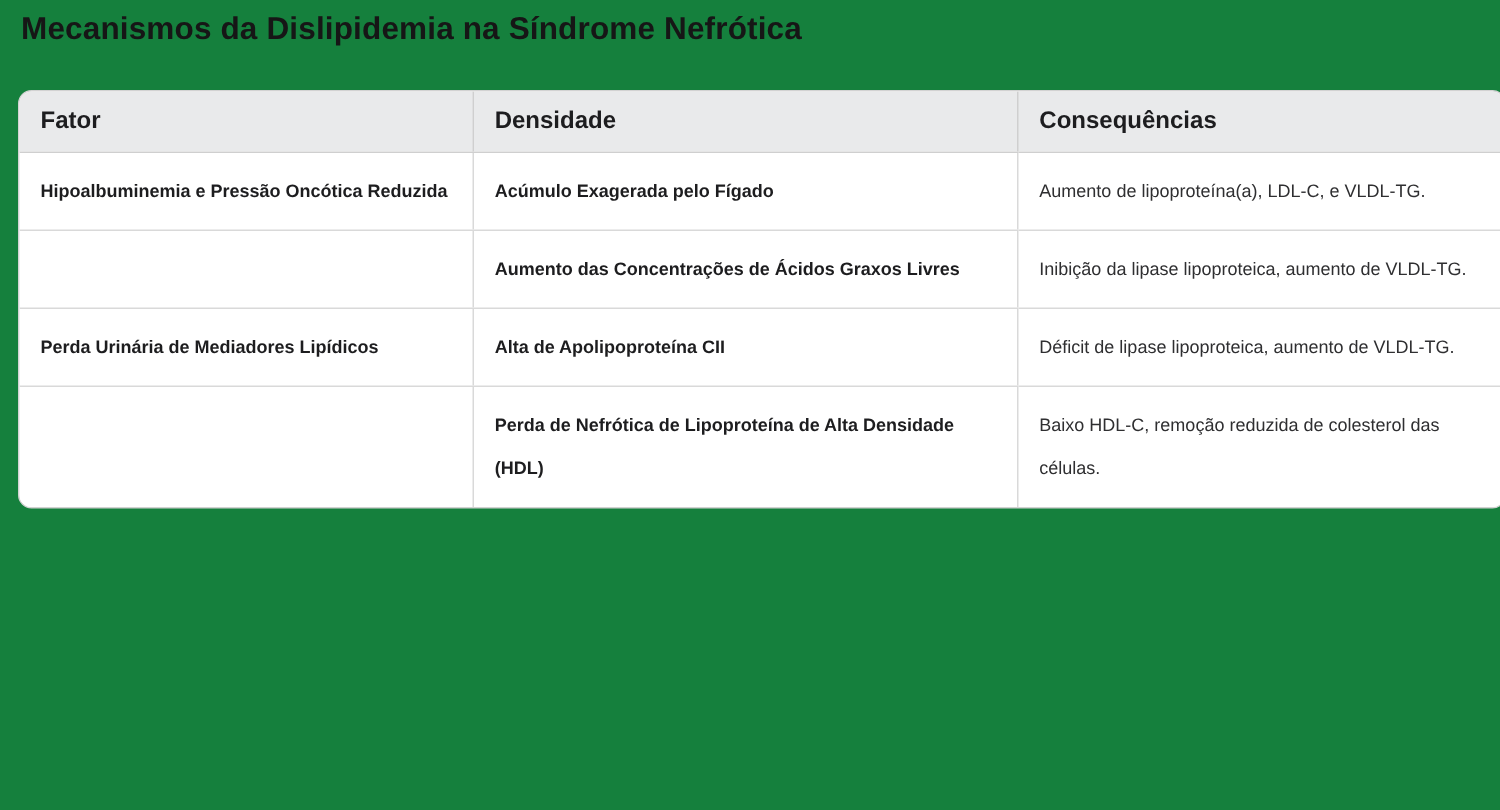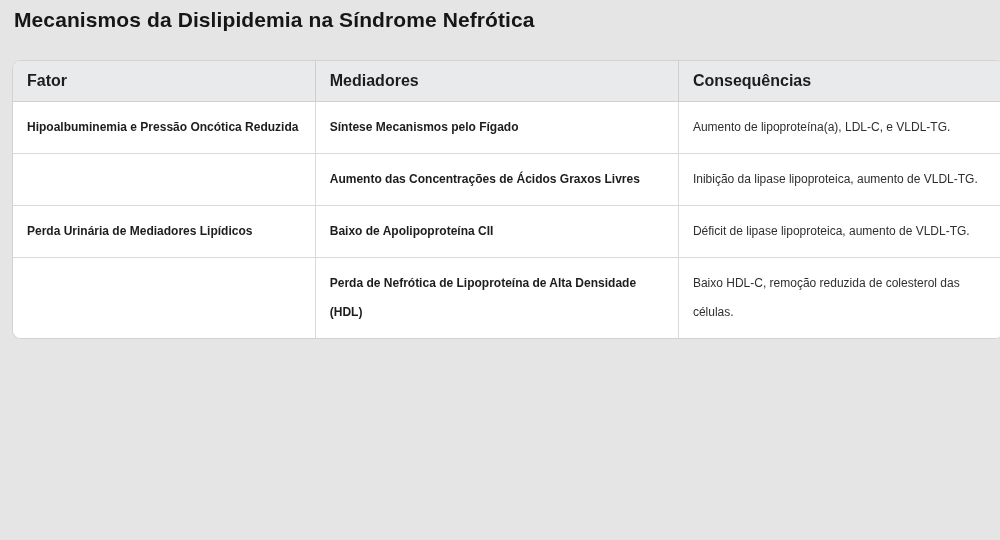--- a/index.html
+++ b/index.html
@@ -7,21 +7,21 @@
     width: 1000px;
     height: 540px;
     background: #ffffff;
     font-family: "Liberation Sans", "DejaVu Sans", sans-serif;
     overflow: hidden;
   }
   .page {
     width: 1000px;
     height: 540px;
     position: relative;
-    background: #e5e5e5;
+    background: #15803d;
   }
   .page-title {
     position: absolute;
     left: 14px;
     top: 8px;
     font-size: 21px;
     font-weight: 700;
     color: #161616;
     letter-spacing: 0.1px;
   }
@@ -85,38 +85,38 @@
   <div class="table-wrap">
     <table class="data-table">
       <colgroup>
         <col class="c1">
           <col class="c2">
           <col class="c3">
       </colgroup>
       <thead>
         <tr>
           <th>Fator</th>
-          <th>Mediadores</th>
+          <th>Densidade</th>
           <th>Consequências</th>
         </tr>
       </thead>
       <tbody>
         <tr>
           <td class="col-fator">Hipoalbuminemia e Pressão Oncótica Reduzida</td>
-          <td class="col-mecanismo">Síntese Mecanismos pelo Fígado</td>
+          <td class="col-mecanismo">Acúmulo Exagerada pelo Fígado</td>
           <td class="col-consequencias">Aumento de lipoproteína(a), LDL-C, e VLDL-TG.</td>
         </tr>
         <tr>
           <td class="col-fator"></td>
           <td class="col-mecanismo">Aumento das Concentrações de Ácidos Graxos Livres</td>
           <td class="col-consequencias">Inibição da lipase lipoproteica, aumento de VLDL-TG.</td>
         </tr>
         <tr>
           <td class="col-fator">Perda Urinária de Mediadores Lipídicos</td>
-          <td class="col-mecanismo">Baixo de Apolipoproteína CII</td>
+          <td class="col-mecanismo">Alta de Apolipoproteína CII</td>
           <td class="col-consequencias">Déficit de lipase lipoproteica, aumento de VLDL-TG.</td>
         </tr>
         <tr>
           <td class="col-fator"></td>
           <td class="col-mecanismo">Perda de Nefrótica de Lipoproteína de Alta Densidade (HDL)</td>
           <td class="col-consequencias">Baixo HDL-C, remoção reduzida de colesterol das células.</td>
         </tr>
       </tbody>
     </table>
   </div>

